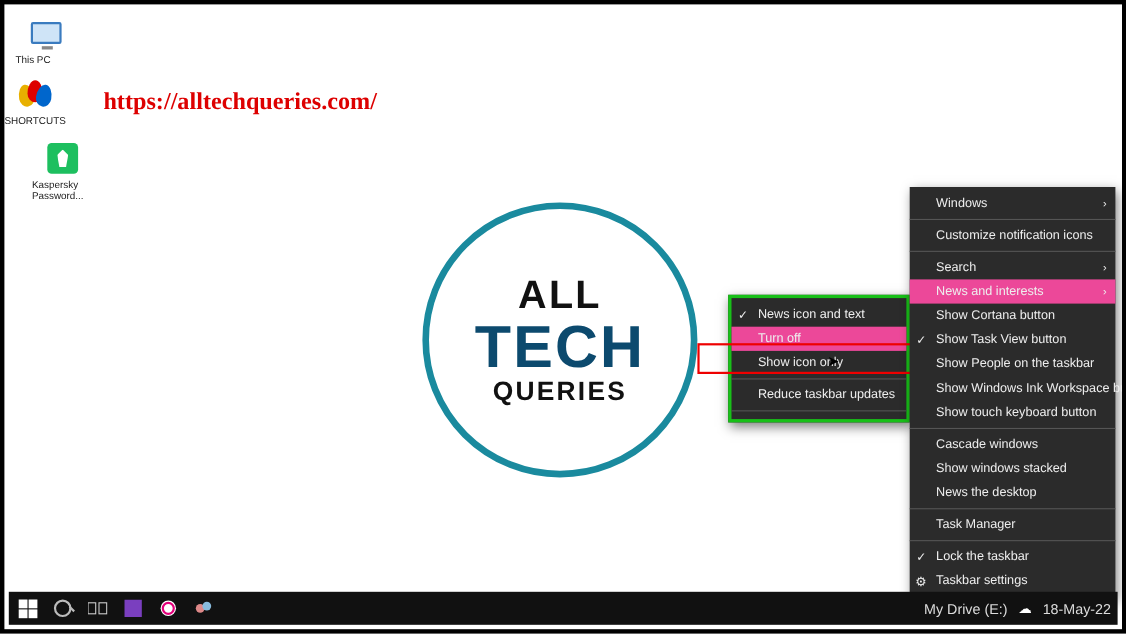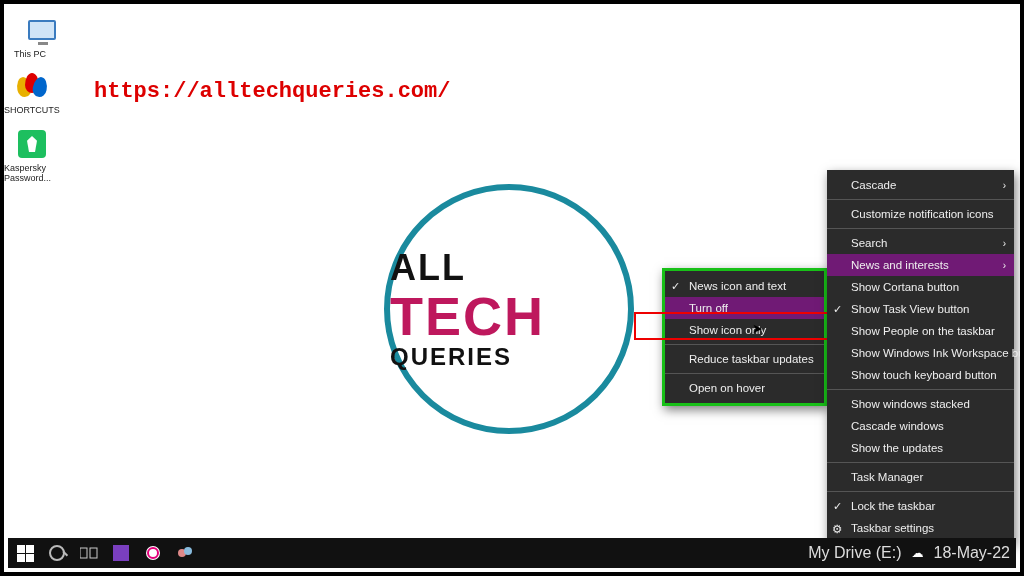--- a/index.html
+++ b/index.html
@@ -5,53 +5,53 @@
   * { margin: 0; padding: 0; box-sizing: border-box; font-family: "Segoe UI", Arial, sans-serif; }
   html, body { width: 1024px; height: 576px; overflow: hidden; }
   body { background: #fff; border: 4px solid #000; position: relative; }
 
   
   .desktop-icon { position: absolute; width: 56px; text-align: left; cursor: pointer; }
   .desktop-icon .ico { width: 36px; height: 36px; margin: 0 auto 2px; display: flex; align-items: center; justify-content: center; }
   .desktop-icon .lbl { font-size: 9px; color: #222; line-height: 1.1; text-shadow: 0 0 2px #fff; }
 
   
-  .watermark-url { position: absolute; left: 90px; top: 75px; color: #d00; font-size: 22px; font-weight: bold; font-family: Liberation Mono, monospace; }
+  .watermark-url { position: absolute; left: 90px; top: 75px; color: #d00; font-size: 22px; font-weight: bold; font-family: Liberation Serif, serif; }
 
   
   .logo-wrap { position: absolute; left: 380px; top: 180px; width: 250px; height: 250px; }
-  .logo-circle { width: 250px; height: 250px; border: 6px solid #1a8a9e; border-radius: 50%; display: flex; flex-direction: column; justify-content: center; }
+  .logo-circle { width: 250px; height: 250px; border: 6px solid #1a8a9e; border-radius: 50%; display: flex; flex-direction: column; align-items: center; justify-content: center; }
   .logo-circle .l1 { font-size: 36px; font-weight: 900; letter-spacing: 2px; color: #111; }
-  .logo-circle .l2 { font-size: 54px; font-weight: 900; letter-spacing: 2px; color: #be185d; line-height: 1; }
+  .logo-circle .l2 { font-size: 54px; font-weight: 900; letter-spacing: 2px; color: #0c4a6e; line-height: 1; }
   .logo-circle .l3 { font-size: 24px; font-weight: 900; letter-spacing: 2px; color: #111; }
 
   
   .ctx-menu { position: absolute; background: #2b2b2b; color: #eee; font-size: 11.5px; box-shadow: 2px 4px 10px rgba(0,0,0,.5); padding: 4px 0; }
   .ctx-menu.main { right: 6px; top: 166px; width: 187px; }
   .ctx-item { padding: 5px 26px 5px 24px; position: relative; cursor: default; white-space: nowrap; }
-  .ctx-item.hover { background: #701a75; }
+  .ctx-item.hover { background: #ec4899; }
   .ctx-item .chk { position: absolute; left: 6px; top: 5px; font-size: 11px; }
   .ctx-item .arrow { position: absolute; right: 8px; top: 6px; font-size: 10px; }
   .ctx-sep { height: 1px; background: #555; margin: 3px 0; }
   .ctx-item .gear { position: absolute; left: 5px; top: 5px; }
 
   
   .ctx-menu.sub { left: 658px; top: 264px; width: 165px; border: 3px solid #18c018; }
   .ctx-menu.sub .ctx-item { padding: 5px 12px 5px 24px; }
   .highlight-red { position: absolute; border: 2px solid #e00; left: 630px; top: 308px; width: 198px; height: 28px; pointer-events: none; }
 
   
   .cursor { position: absolute; left: 748px; top: 317px; font-size: 13px; color: #000; pointer-events: none; }
 
   
   .taskbar { position: absolute; left: 4px; right: 4px; bottom: 4px; height: 30px; background: #111; display: flex; align-items: center; color: #fff; font-size: 10px; }
   .tb-left { display: flex; align-items: center; gap: 2px; padding-left: 2px; }
   .tb-btn { width: 30px; height: 28px; display: flex; align-items: center; justify-content: center; cursor: pointer; }
   .tb-right { margin-left: auto; display: flex; align-items: center; gap: 10px; padding-right: 6px; }
-  .tb-text { font-size: 16px; color: #ddd; }
+  .tb-text { font-size: 13px; color: #ddd; }
   .win-logo { display: grid; grid-template-columns: 8px 8px; grid-template-rows: 8px 8px; gap: 1px; }
   .win-logo span { background: #fff; }
   .bing { width: 16px; height: 16px; border: 2px solid #bbb; border-radius: 50%; }
   .bing::after { content: ""; width: 6px; height: 2px; background: #bbb; display: block; transform: rotate(45deg) translate(12px, -4px); }
 
   .pc-mon { width: 28px; height: 20px; border: 2px solid #3a7bbf; border-radius: 2px; background: #cfe4f7; position: relative; }
   .pc-mon::after { content: ""; position: absolute; left: 8px; top: 20px; width: 10px; height: 3px; background: #888; }
   .wings { position: relative; width: 30px; height: 26px; }
   .wings .b { position: absolute; width: 14px; height: 20px; border-radius: 50% 50% 50% 50% / 60% 60% 40% 40%; }
   .wings .b1 { background: #e8b000; left: 0; top: 4px; transform: rotate(-10deg); }
@@ -72,21 +72,21 @@
 <div class="desktop-icon" style="left:0;top:64px">
   <div class="ico">
       <div class="wings">
         <span class="b b1"></span>
         <span class="b b2"></span>
         <span class="b b3"></span>
       </div>
     </div>
   <div class="lbl">SHORTCUTS</div>
 </div>
-<div class="desktop-icon" style="left:0;top:122px">
+<div class="desktop-icon" style="left:25px;top:122px">
   <div class="ico">
       <div class="kasp"></div>
     </div>
   <div class="lbl">Kaspersky Password...</div>
 </div>
 
 <div class="watermark-url">https://alltechqueries.com/</div>
 
 <div class="logo-wrap">
   <div class="logo-circle">
@@ -96,41 +96,40 @@
   </div>
 </div>
 
 <div class="ctx-menu sub">
   <div class="ctx-item"><span class="chk">✓</span><span>News icon and text</span></div>
   <div class="ctx-item hover"><span>Turn off</span></div>
   <div class="ctx-item"><span>Show icon only</span></div>
   <div class="ctx-sep"></div>
   <div class="ctx-item"><span>Reduce taskbar updates</span></div>
   <div class="ctx-sep"></div>
-  <div class="ctx-item"><span>Open on hover</span></div>
 </div>
 <div class="highlight-red"></div>
 <div class="cursor">➤</div>
 
 <div class="ctx-menu main">
-  <div class="ctx-item"><span>Cascade</span><span class="arrow">›</span></div>
+  <div class="ctx-item"><span>Windows</span><span class="arrow">›</span></div>
   <div class="ctx-sep"></div>
   <div class="ctx-item"><span>Customize notification icons</span></div>
   <div class="ctx-sep"></div>
   <div class="ctx-item"><span>Search</span><span class="arrow">›</span></div>
   <div class="ctx-item hover"><span>News and interests</span><span class="arrow">›</span></div>
   <div class="ctx-item"><span>Show Cortana button</span></div>
   <div class="ctx-item"><span class="chk">✓</span><span>Show Task View button</span></div>
   <div class="ctx-item"><span>Show People on the taskbar</span></div>
   <div class="ctx-item"><span>Show Windows Ink Workspace button</span></div>
   <div class="ctx-item"><span>Show touch keyboard button</span></div>
   <div class="ctx-sep"></div>
+  <div class="ctx-item"><span>Cascade windows</span></div>
   <div class="ctx-item"><span>Show windows stacked</span></div>
-  <div class="ctx-item"><span>Cascade windows</span></div>
-  <div class="ctx-item"><span>Show the updates</span></div>
+  <div class="ctx-item"><span>News the desktop</span></div>
   <div class="ctx-sep"></div>
   <div class="ctx-item"><span>Task Manager</span></div>
   <div class="ctx-sep"></div>
   <div class="ctx-item"><span class="chk">✓</span><span>Lock the taskbar</span></div>
   <div class="ctx-item"><span class="gear">⚙</span><span>Taskbar settings</span></div>
 </div>
 
 <div class="taskbar">
   <div class="tb-left">
     <div class="tb-btn">

